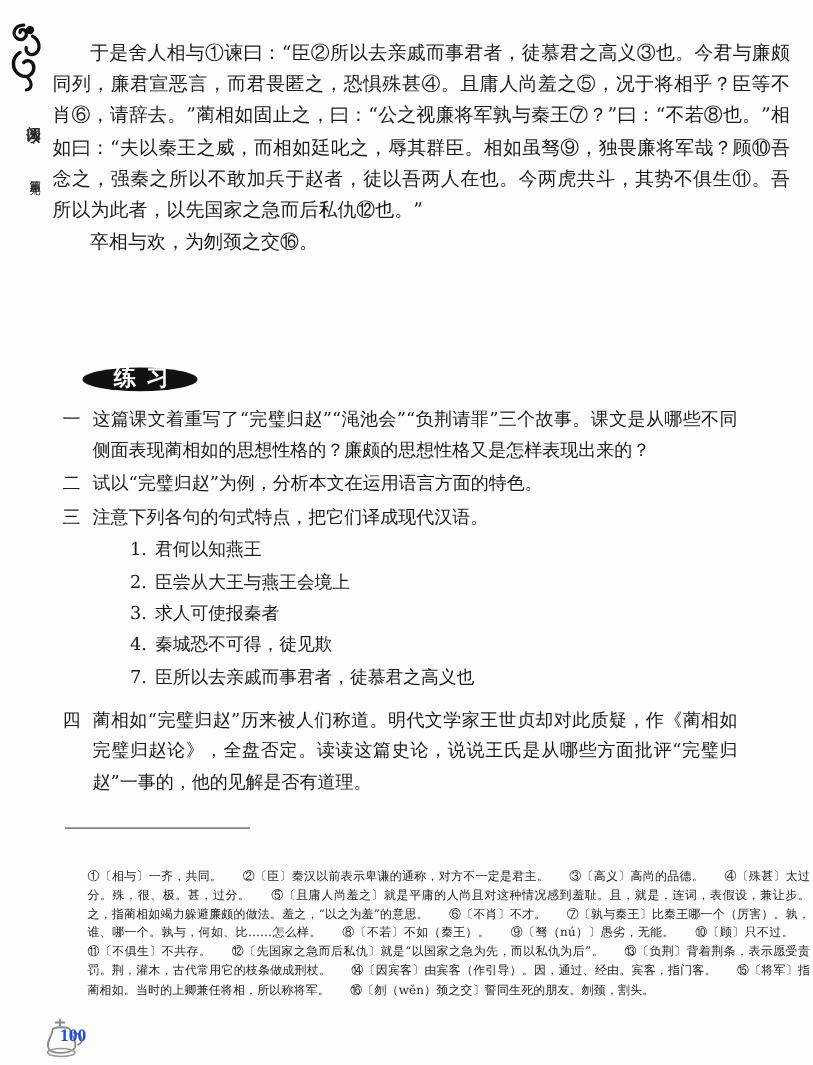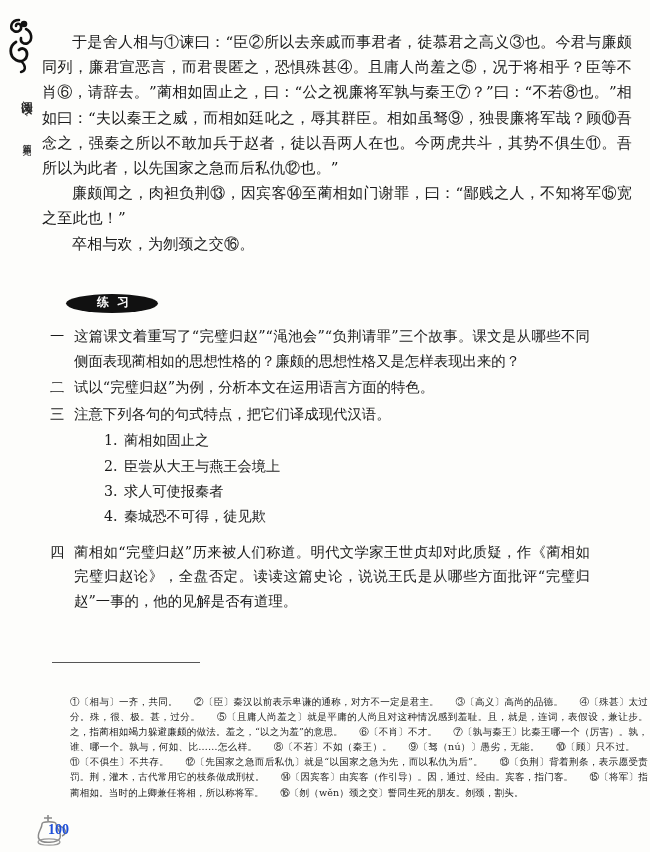--- a/index.html
+++ b/index.html
@@ -97,21 +97,21 @@
     height: 19px;
     border-radius: 50%;
     background: #111;
   }
   .ex-label {
     position: absolute;
     left: 12px;
     top: 7px;
     width: 86px;
     text-align: center;
-    font-size: 12px;
+    font-size: 18px;
     font-weight: bold;
     color: #ffffff;
     letter-spacing: 8px;
     text-indent: 8px;
     line-height: 19px;
     font-family: "DejaVu Sans", "Liberation Sans", sans-serif;
   }
 
   
   .exercises {
@@ -223,21 +223,20 @@
       <span>阅读</span>
       <span class="small">·</span>
       <span class="small">第四单元</span>
     </div>
   </div>
 
   <div class="content">
 
     <div class="classical">
       <p>于是舍人相与①谏曰：“臣②所以去亲戚而事君者，徒慕君之高义③也。今君与廉颇同列，廉君宣恶言，而君畏匿之，恐惧殊甚④。且庸人尚羞之⑤，况于将相乎？臣等不肖⑥，请辞去。”蔺相如固止之，曰：“公之视廉将军孰与秦王⑦？”曰：“不若⑧也。”相如曰：“夫以秦王之威，而相如廷叱之，辱其群臣。相如虽驽⑨，独畏廉将军哉？顾⑩吾念之，强秦之所以不敢加兵于赵者，徒以吾两人在也。今两虎共斗，其势不俱生⑪。吾所以为此者，以先国家之急而后私仇⑫也。”</p>
-      <p>廉颇闻之，肉袒负荆⑬，因宾客⑭至蔺相如门谢罪，曰：“鄙贱之人，不知将军⑮宽之至此也！”</p>
       <p>卒相与欢，为刎颈之交⑯。</p>
     </div>
 
     <div class="ex-banner">
       <div class="ex-ellipse"></div>
       <div class="ex-label">练习</div>
     </div>
 
     <div class="exercises">
 
@@ -250,24 +249,25 @@
         <div class="ex-num">二</div>
         <div class="ex-body">试以“完璧归赵”为例，分析本文在运用语言方面的特色。</div>
       </div>
 
       <div class="ex-item">
         <div class="ex-num">三</div>
         <div class="ex-body">注意下列各句的句式特点，把它们译成现代汉语。</div>
       </div>
 
       <ul class="sub-list">
-        <li><span class="sub-idx">1.</span><span>蔺相如固止之</span></li>
+        <li><span class="sub-idx">1.</span><span>君何以知燕王</span></li>
         <li><span class="sub-idx">2.</span><span>臣尝从大王与燕王会境上</span></li>
         <li><span class="sub-idx">3.</span><span>求人可使报秦者</span></li>
         <li><span class="sub-idx">4.</span><span>秦城恐不可得，徒见欺</span></li>
+        <li><span class="sub-idx">7.</span><span>臣所以去亲戚而事君者，徒慕君之高义也</span></li>
       </ul>
 
       <div class="ex-item" style="margin-top:10px;">
         <div class="ex-num">四</div>
         <div class="ex-body">蔺相如“完璧归赵”历来被人们称道。明代文学家王世贞却对此质疑，作《蔺相如完璧归赵论》，全盘否定。读读这篇史论，说说王氏是从哪些方面批评“完璧归赵”一事的，他的见解是否有道理。</div>
       </div>
 
     </div>
 
     <div class="fn-rule"></div>

